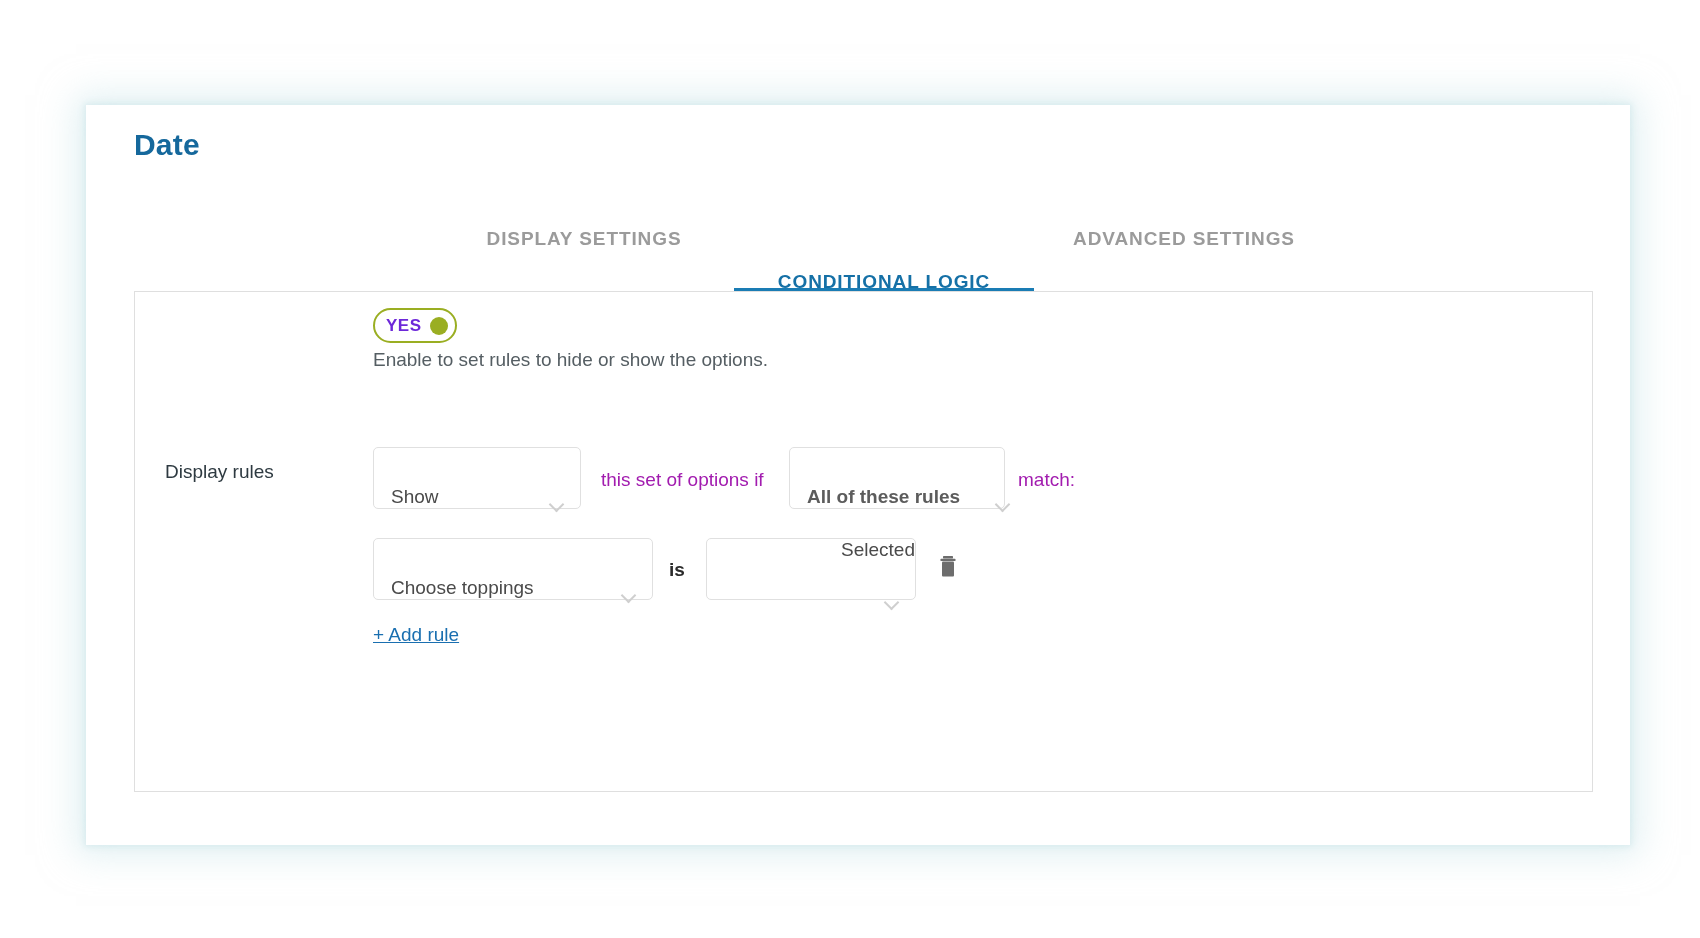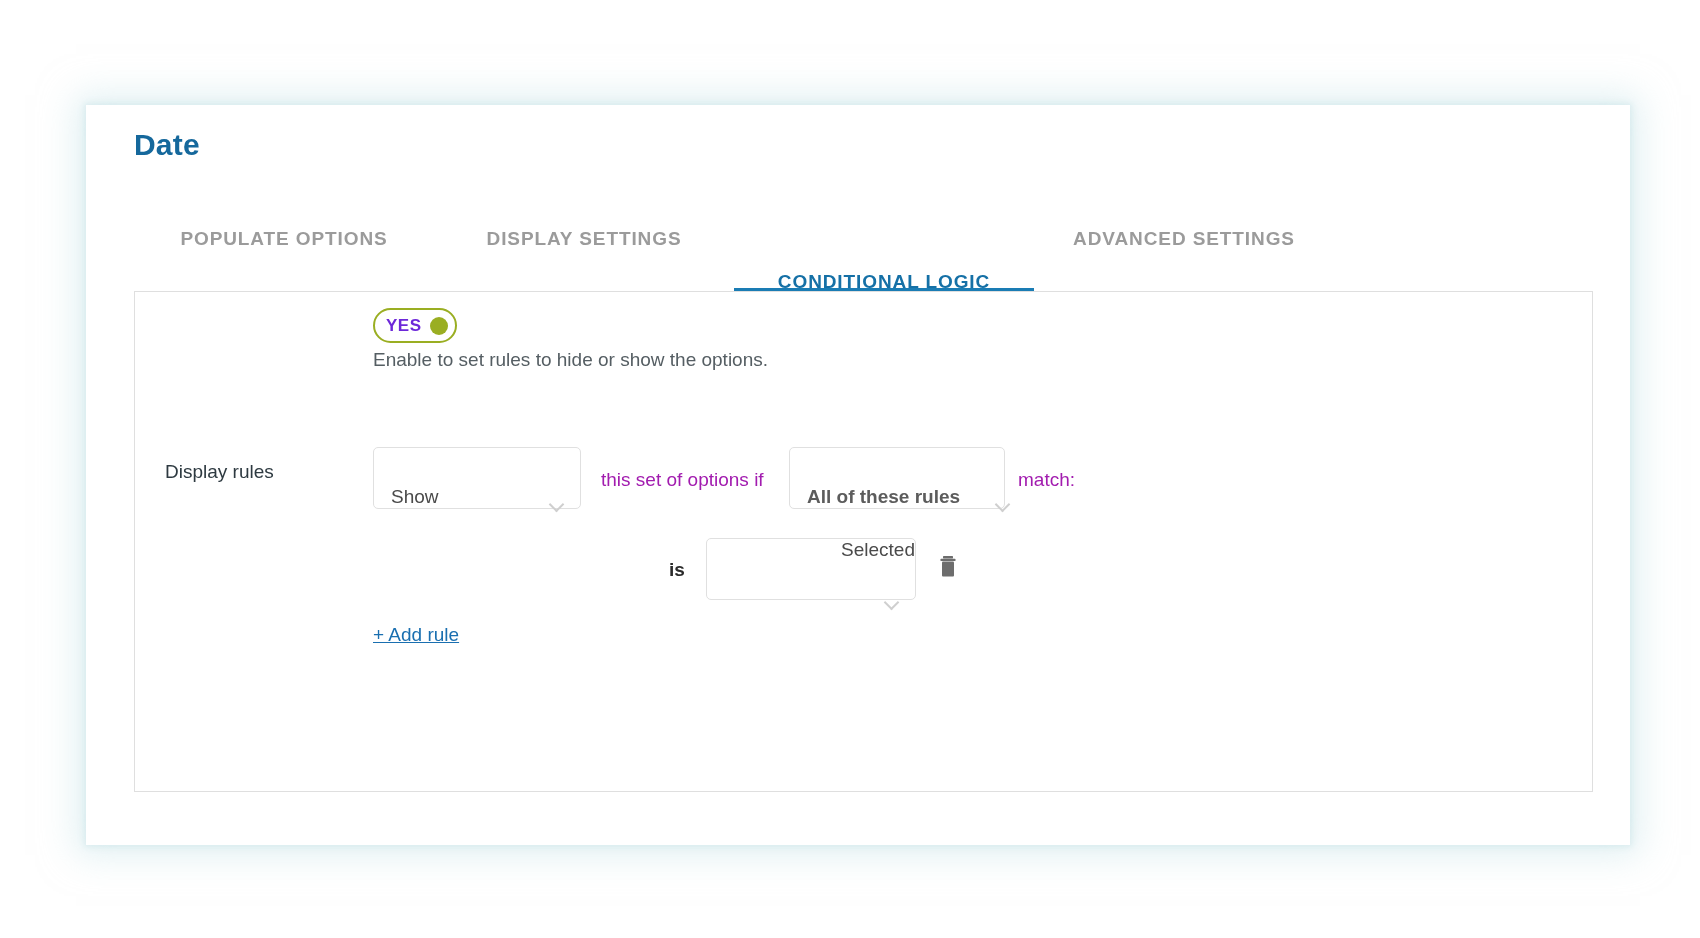--- a/index.html
+++ b/index.html
@@ -282,24 +282,20 @@
 <body>
 
 <div id="page">
 
   <div id="card">
 
     <div class="card-title">Date</div>
 
     <div class="tabbar">
 
-      <div class="tab" id="tab-0">
-        <span>POPULATE OPTIONS</span>
-        <span class="tab-underline"></span>
-      </div>
 
       <div class="tab" id="tab-1">
         <span>DISPLAY SETTINGS</span>
         <span class="tab-underline"></span>
       </div>
 
       <div class="tab active" id="tab-2">
         <span>CONDITIONAL LOGIC</span>
         <span class="tab-underline"></span>
       </div>
@@ -330,20 +326,24 @@
 
       <div class="inline-text" id="text-this-set">this set of options if</div>
 
       <div class="select" id="select-match">
         <span class="sel-value">All of these rules</span>
         <span class="chev"></span>
       </div>
 
       <div class="inline-text" id="text-match">match:</div>
 
+      <div class="select" id="select-field">
+        <span class="sel-value">Choose toppings</span>
+        <span class="chev"></span>
+      </div>
 
       <div class="inline-text" id="text-is">is</div>
 
       <div class="select" id="select-condition">
         <span class="sel-value">Selected</span>
         <span class="chev"></span>
       </div>
 
       <div class="trash-btn">
         <svg width="20" height="24" viewBox="0 0 20 24">

